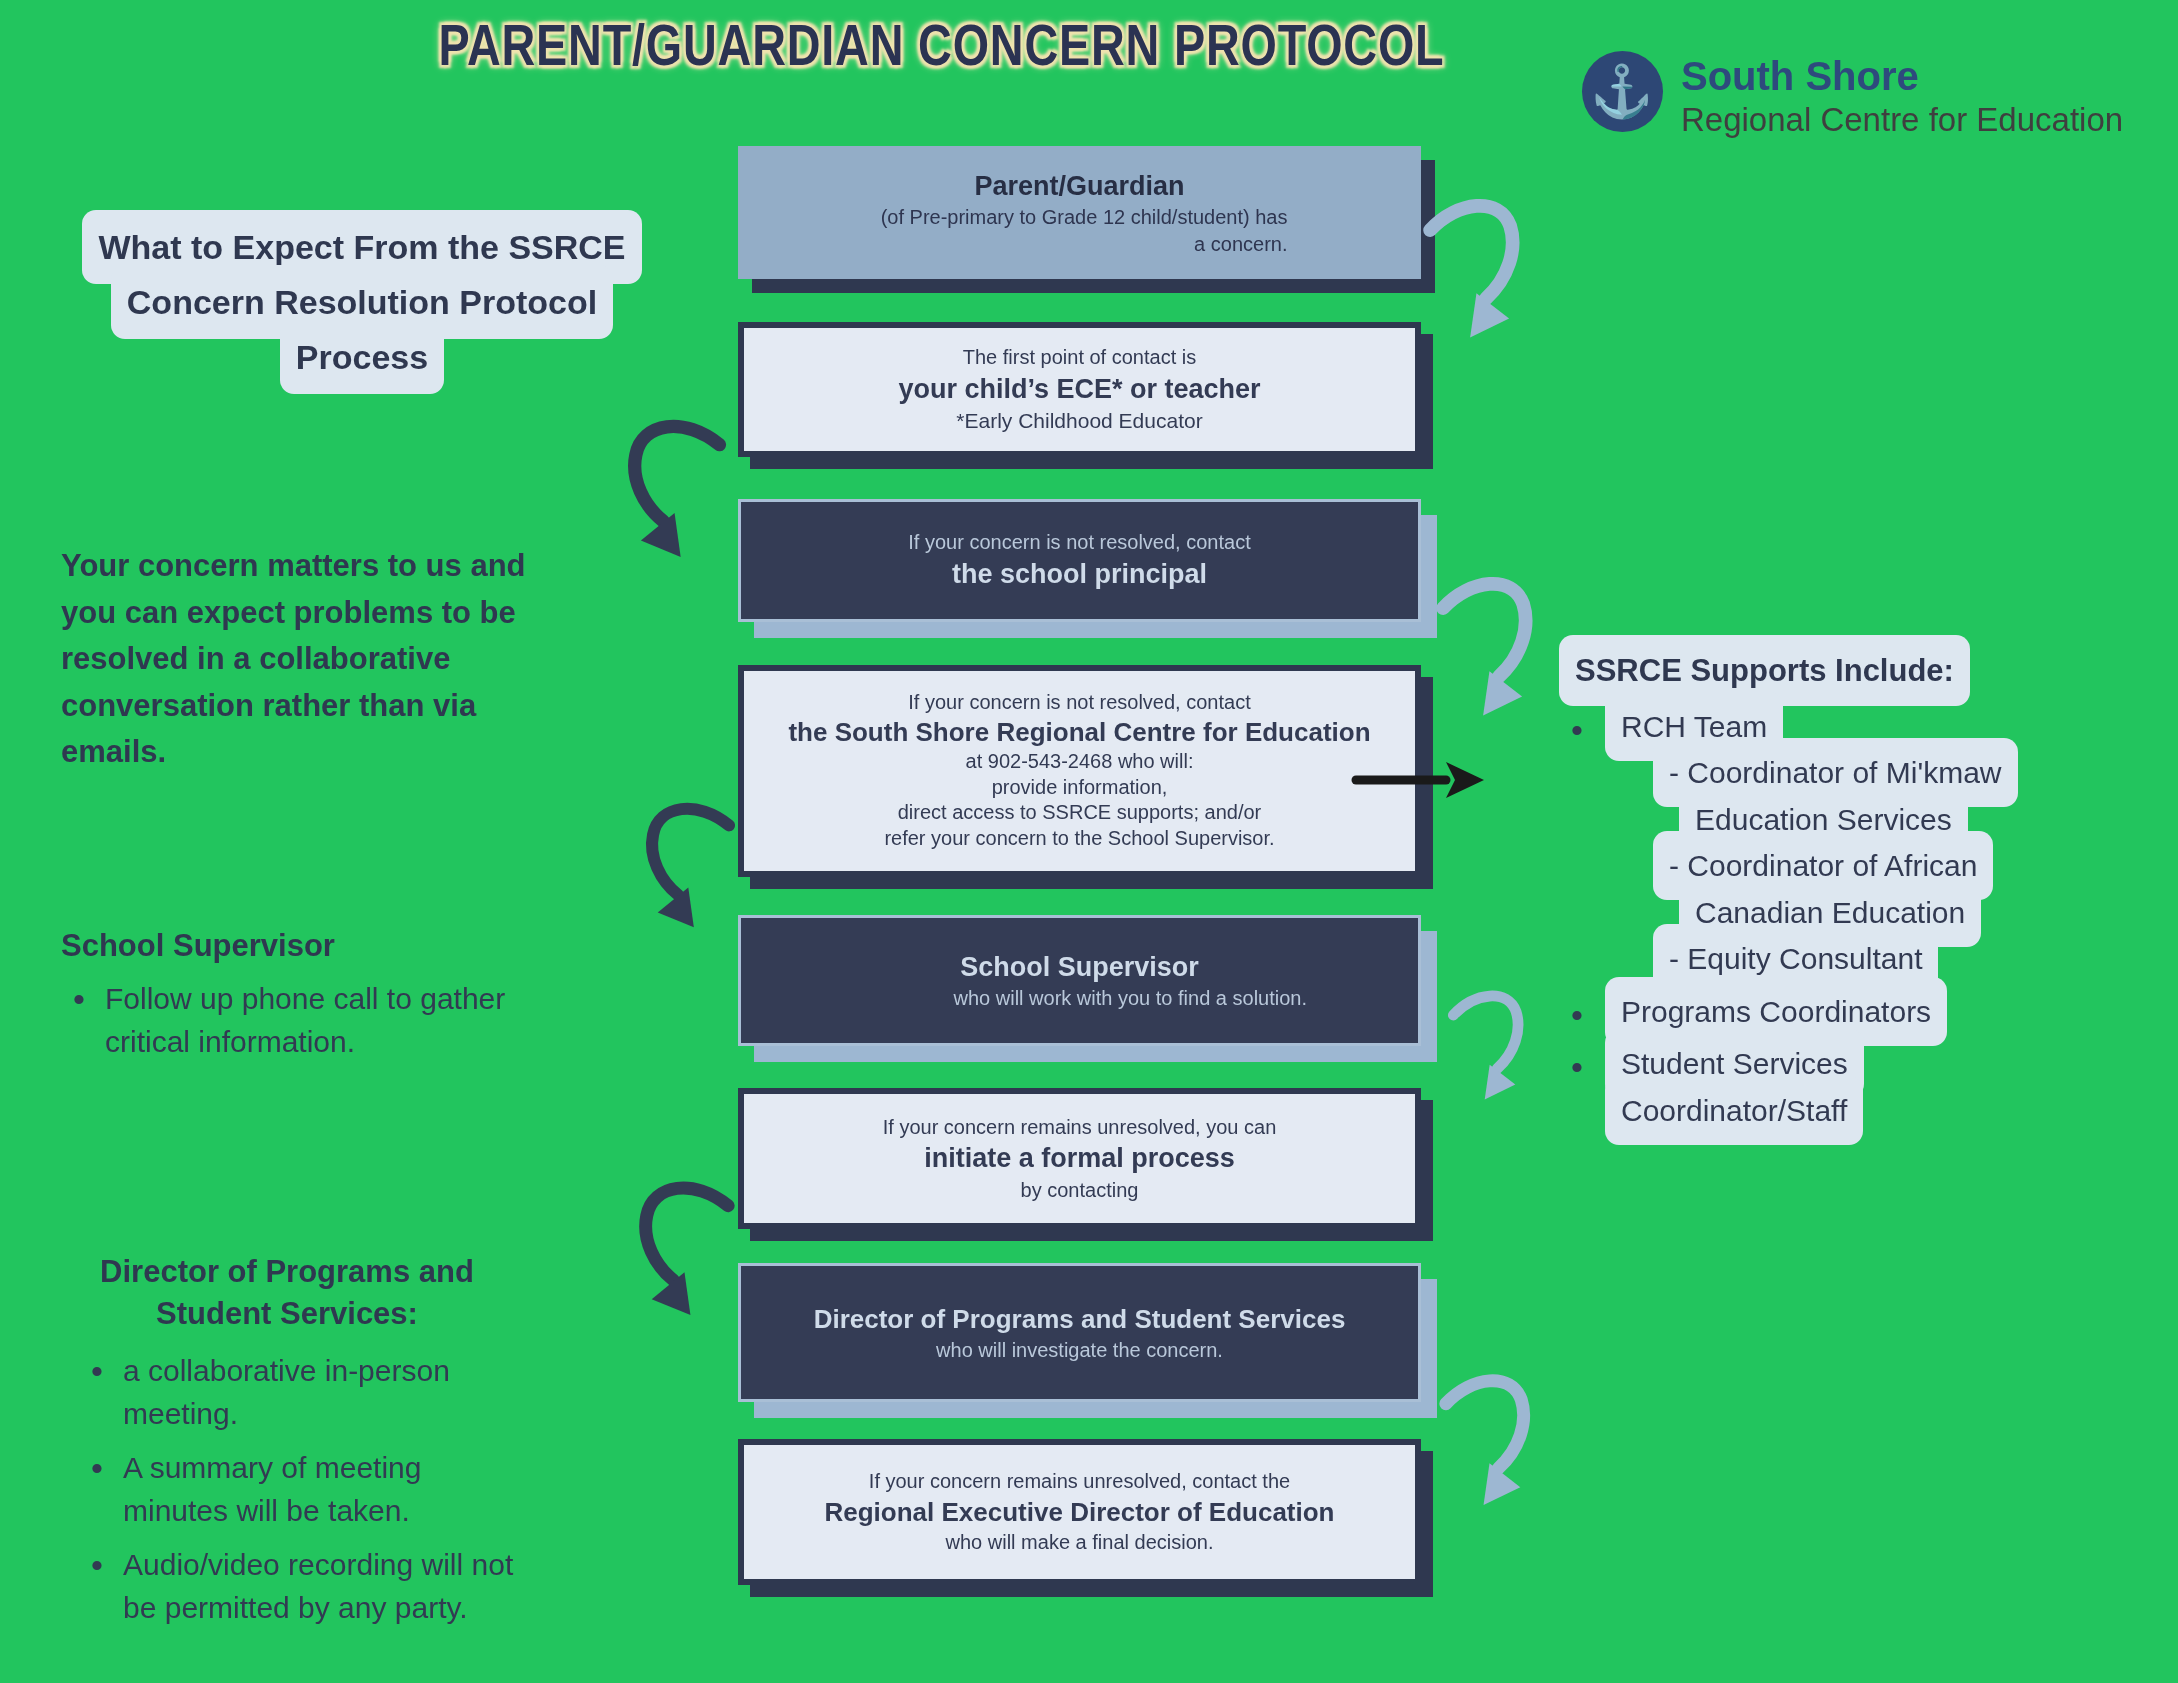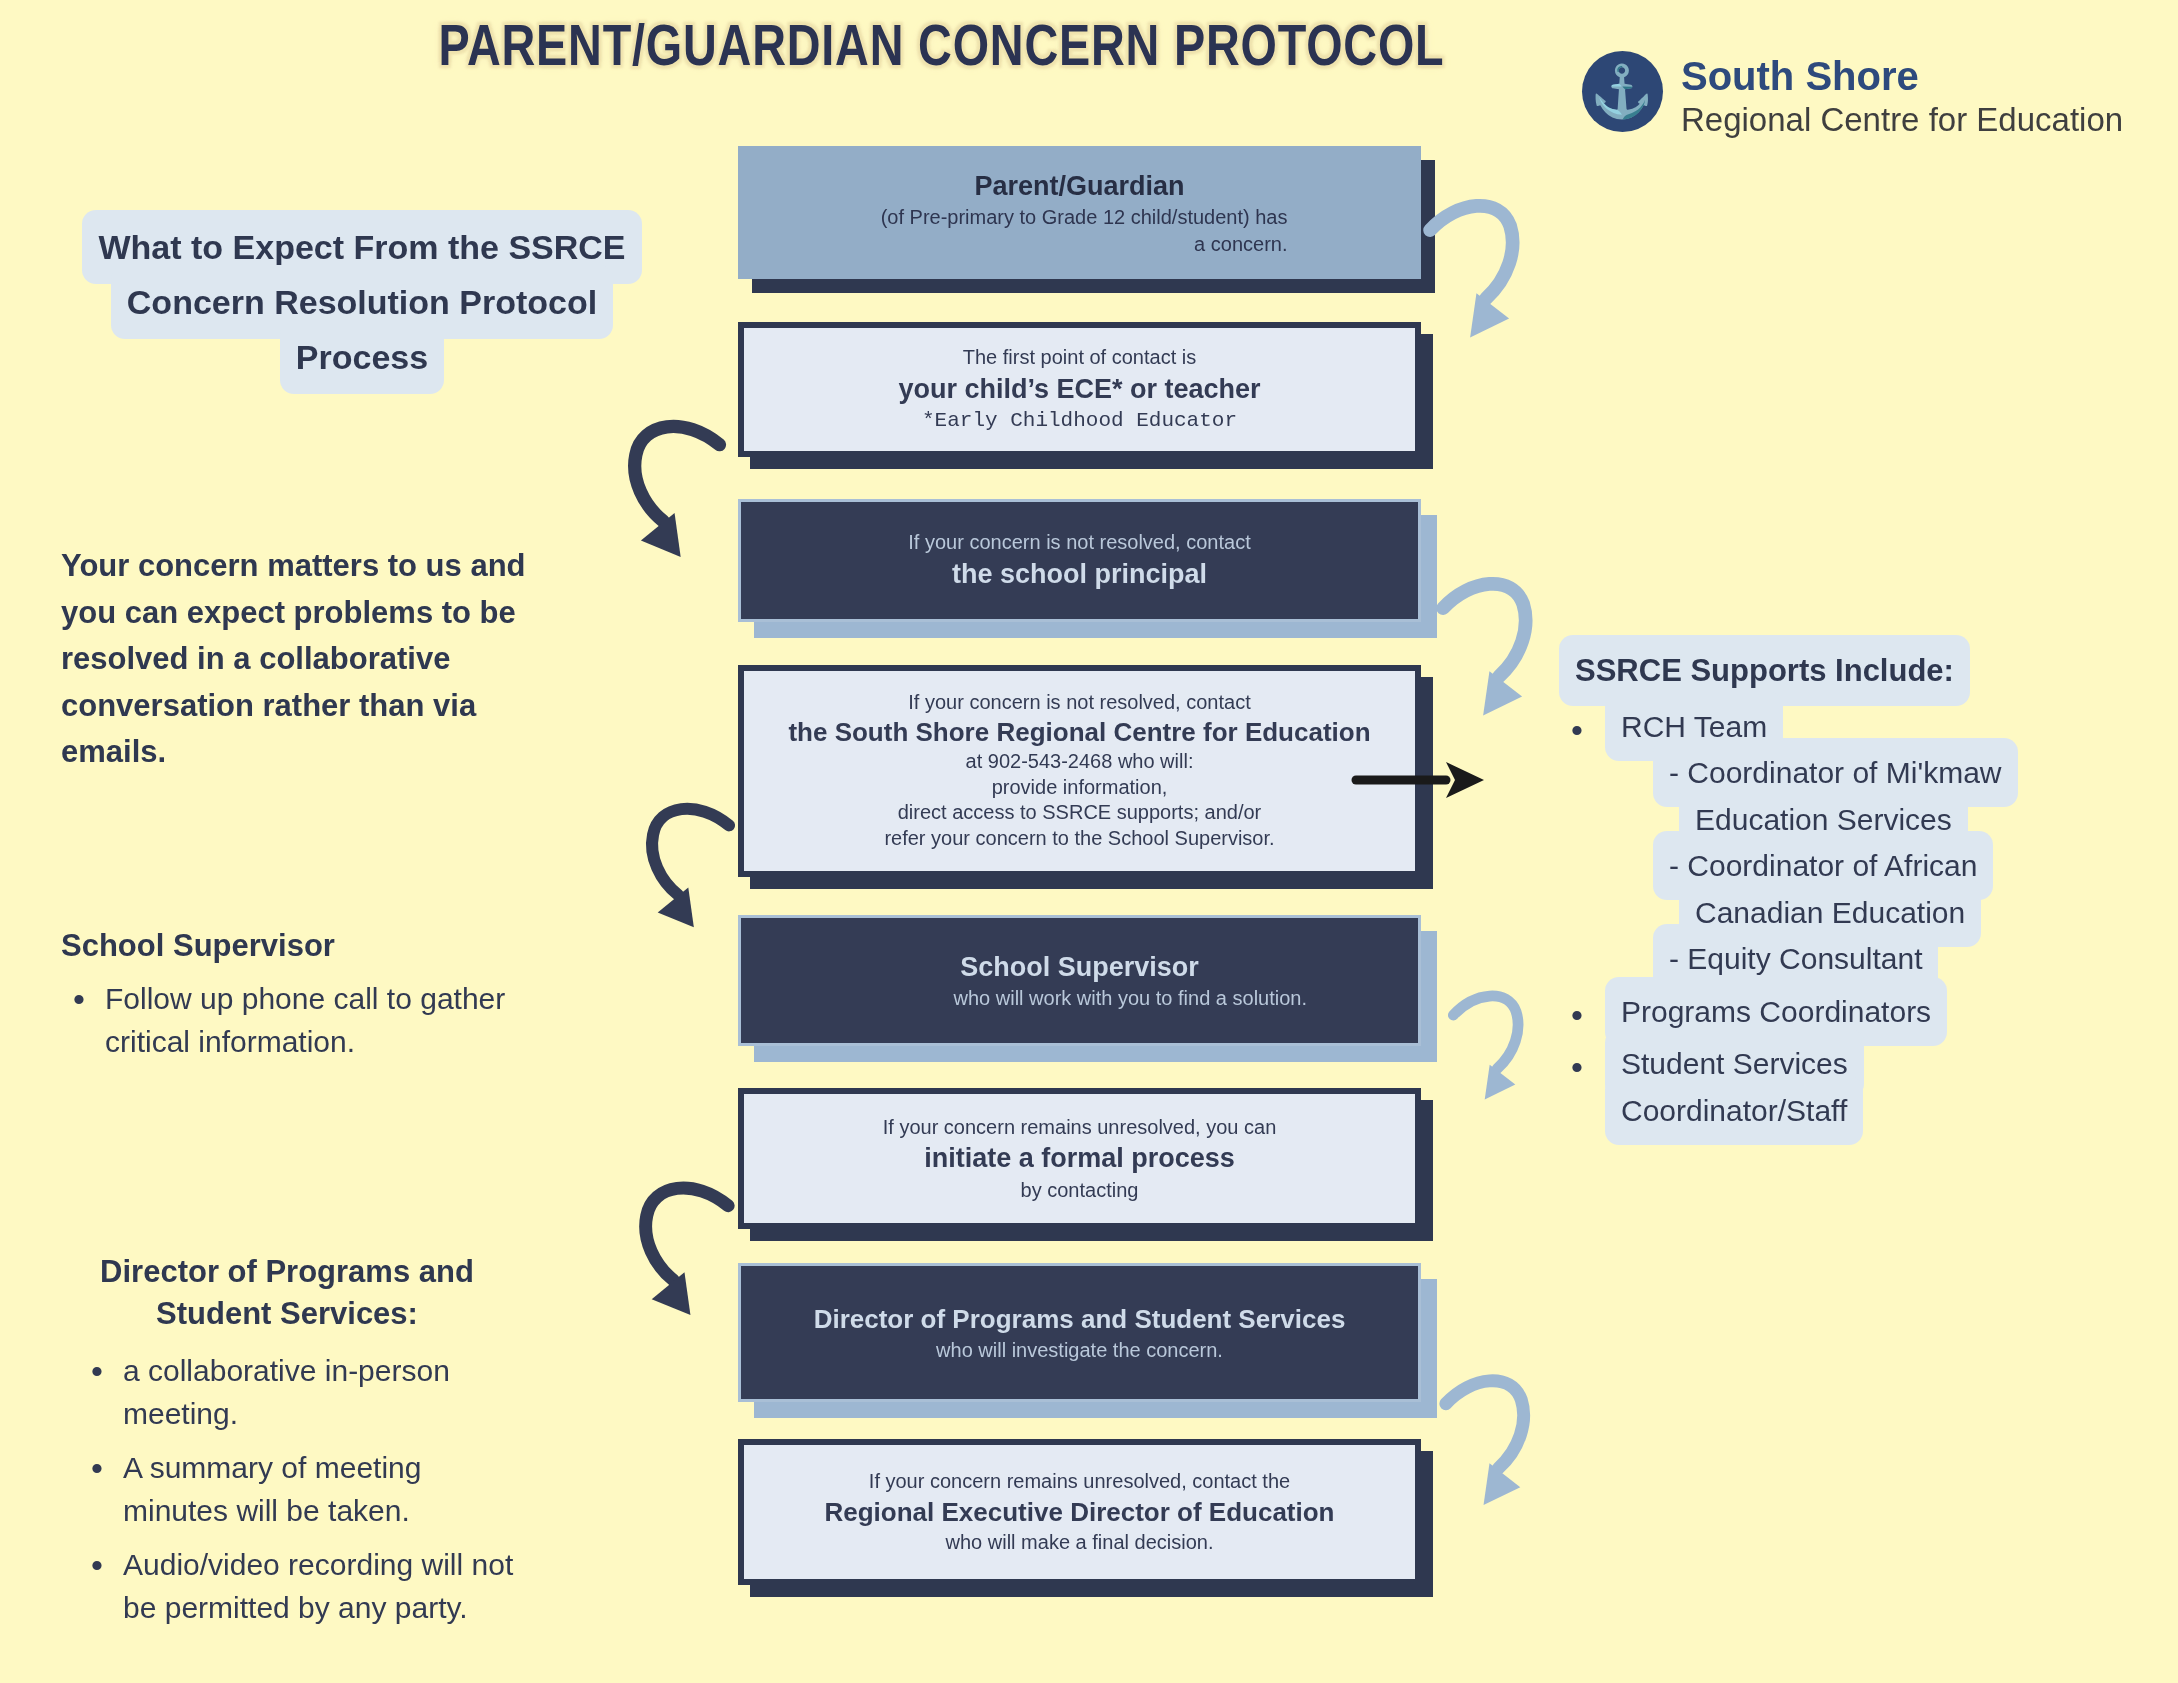--- a/index.html
+++ b/index.html
@@ -1,17 +1,17 @@
 <!DOCTYPE html>
 <html><head>
 <meta charset="utf-8">
 <style>
   html,body{margin:0;padding:0;background:#ffffff;}
   #canvas{
-    position:relative;width:2178px;height:1683px;background:#fef9c3;
+    position:relative;width:2178px;height:1683px;background:#22c55e;
     font-family:"Liberation Sans",sans-serif;overflow:hidden;
   }
   
   .title{position:absolute;left:327px;top:12px;width:1228px;text-align:center;}
   .title span{
     display:inline-block;transform:scaleX(.82);transform-origin:center;
     font-size:57px;font-weight:800;letter-spacing:1px;color:#2b3352;
     text-shadow:3px 3px 3px #efe3ae,-3px -3px 3px #efe3ae,3px -3px 3px #efe3ae,-3px 3px 3px #efe3ae,0 0 10px #f3e9bd;
     white-space:nowrap;
   }
@@ -28,21 +28,21 @@
   .box{
     position:absolute;left:738px;width:683px;box-sizing:border-box;
     display:flex;flex-direction:column;justify-content:center;align-items:center;
     text-align:right;z-index:1;
   }
   .box-blue{background:#93adc7;box-shadow:14px 14px 0 0 #2f3850;}
   .box-light{background:#e4eaf3;border:6px solid #2f3850;box-shadow:12px 12px 0 0 #2f3850;}
   .box-dark{background:#343c55;border:3px solid #a9bfd6;box-shadow:16px 16px 0 0 #9db7d2;}
   .ln{font-size:20px;line-height:1.34;color:#333b54;}
   .ln.b{font-weight:800;font-size:27px;}
-  .ln.sm{font-size:21px;font-family:Liberation Mono, monospace;}
+  .ln.sm{font-size:21px;}
   .box-dark .ln{color:#b9c8da;}
   .box-dark .ln.b{color:#cfdbe9;}
   .box-blue .ln{color:#2e3550;}
   .box-blue .ln.b{color:#272e44;}
   
   .hl{
     background:#dde7f0;border-radius:14px;padding:18px 16px;
     -webkit-box-decoration-break:clone;box-decoration-break:clone;
   }
   .expect{

